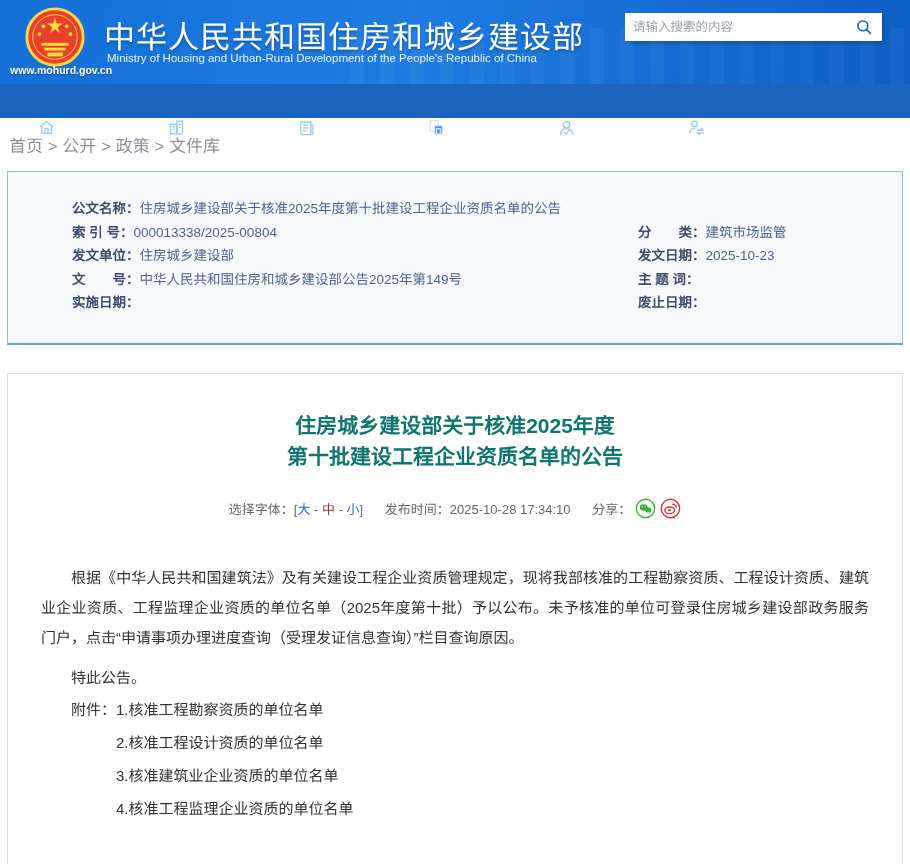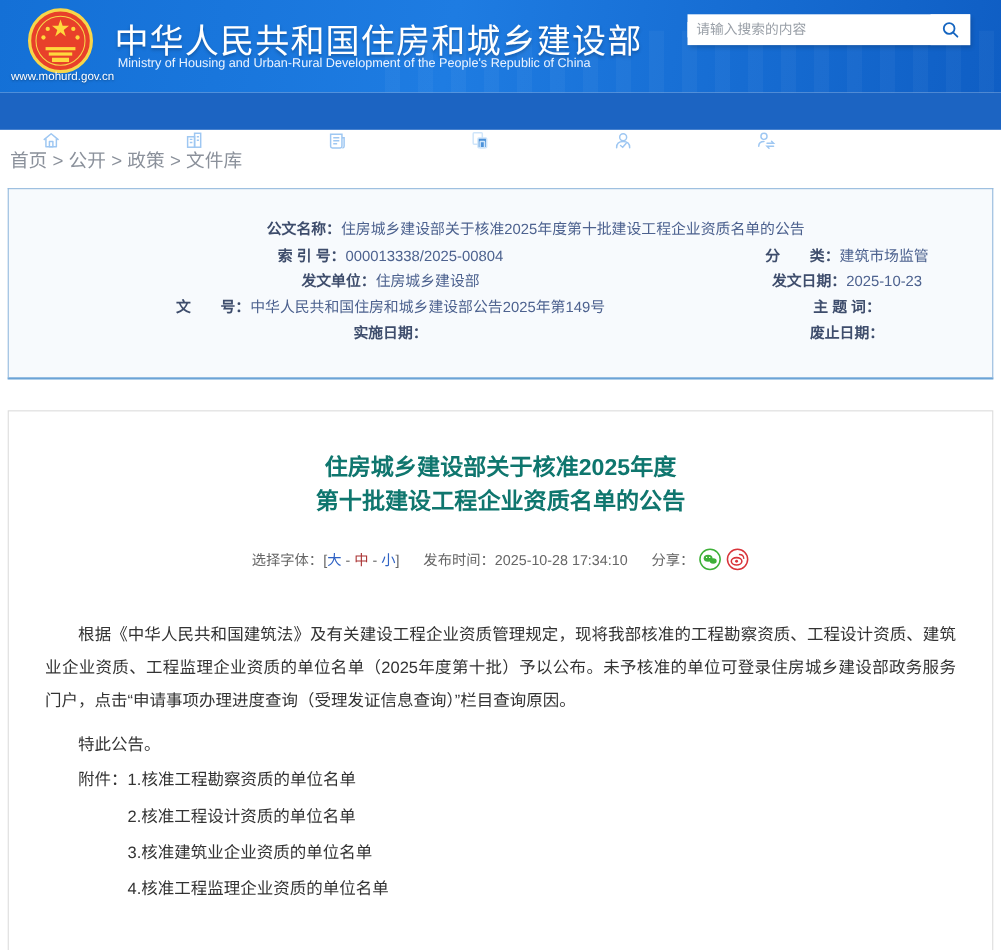--- a/index.html
+++ b/index.html
@@ -8,21 +8,21 @@
 
   
   .banner { position:relative; height:84px;
     background:linear-gradient(100deg,#1470d6 0%,#1e7ce2 45%,#0f5ec4 100%); }
   .banner .bldg { position:absolute; right:0; top:28px; width:560px; height:56px;
     background:
       repeating-linear-gradient(90deg, rgba(255,255,255,0.07) 0 14px, rgba(255,255,255,0) 14px 30px);
     opacity:.5; }
   .emblem { position:absolute; left:24px; top:6px; width:62px; height:62px; }
   .site-url { position:absolute; left:10px; top:64px; width:88px; text-align:center;
-    color:#fff; font-size:10.5px; font-weight:normal; text-shadow:0 1px 2px rgba(0,0,0,.35); }
+    color:#fff; font-size:10.5px; font-weight:bold; text-shadow:0 1px 2px rgba(0,0,0,.35); }
   .banner-title { position:absolute; left:104px; top:12px; color:#fff; font-size:31px;
     font-weight:normal; letter-spacing:1px; text-shadow:0 2px 3px rgba(0,0,0,.25); }
   .banner-sub { position:absolute; left:107px; top:52px; color:#eaf3ff; font-size:11.5px; }
   .search-box { position:absolute; left:625px; top:13px; width:257px; height:28px;
     background:#fff; display:flex; align-items:center; box-shadow:2px 3px 4px rgba(0,0,0,.18); }
   .search-box input { flex:1; border:none; outline:none; padding:0 8px; font-size:12.5px;
     color:#b91c1c; font-family:inherit; }
   .search-box input::placeholder { color:#9aa0a8; }
   .search-btn { width:36px; height:28px; border:none; background:#fff; cursor:pointer;
     display:flex; align-items:center; justify-content:center; }
@@ -32,21 +32,21 @@
   .nav-item { flex:0 0 130px; display:flex; align-items:center; justify-content:center;
     gap:4px; color:#fff; font-size:16px; font-weight:bold; text-decoration:none; cursor:pointer;margin-top:43px; }
   .nav-item.active { background:#a16207; }
   .nav-item svg { display:block; }
 
   
   .breadcrumb { padding:14px 0 12px 9px; font-size:17px; color:#8b919b; }
 
   
   .doc-meta { margin:2px 7px 0 7px; background:#f7fafd; border:1px solid #94badd;
-    border-bottom:2px solid #6ba3d6; padding:25px 0 28px 0;text-align:center; }
+    border-bottom:2px solid #6ba3d6; padding:25px 0 28px 0; }
   .dm-row { display:flex; line-height:23.5px; font-size:13.5px; }
   .dm-cell-l { flex:0 0 630px; padding-left:64px; }
   .dm-cell-r { flex:1; }
   .dm-label { font-weight:bold; color:#3e4d6c; white-space:pre; }
   .dm-value { color:#4d628f; }
 
   
   .article { margin:28px 7px 0 7px; background:#fff; border:1px solid #dcdcdc;
     min-height:520px; padding:36px 33px 0 33px; }
   .art-title { text-align:center; font-size:21px; font-weight:bold; color:#0f766e;

